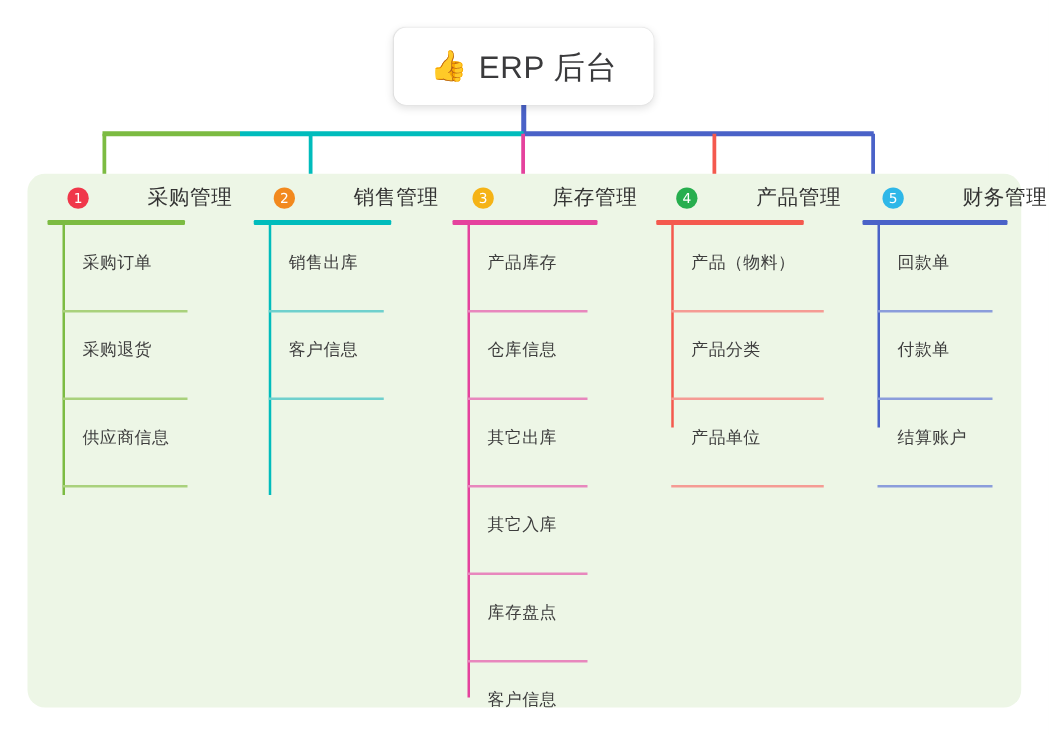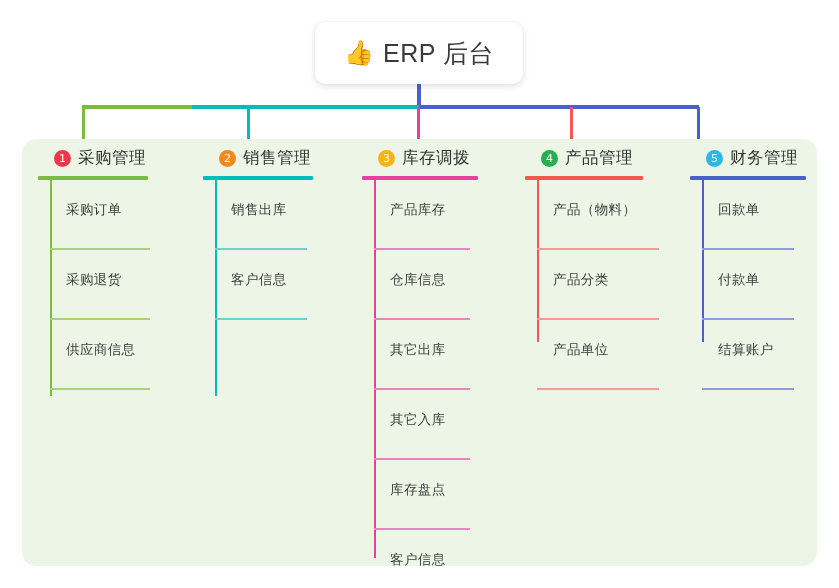--- a/index.html
+++ b/index.html
@@ -97,20 +97,21 @@
     line-height: 17px;
     text-align: center;
     margin-right: 7px;
     flex: 0 0 auto;
     font-family: "DejaVu Sans", sans-serif;
   }
   .col-title {
     font-size: 16.5px;
     color: #333333;
     letter-spacing: 0.5px;
+    margin-left: 40px;
   }
   .head-bar {
     height: 4px;
     margin-top: 6px;
     border-radius: 1px;
   }
   .items {
     position: relative;
     margin-top: 0;
   }
@@ -200,21 +201,21 @@
         </div>
         <div class="item">
           <span class="item-label">客户信息</span>
           <div class="item-rule" style="background: rgb(111, 208, 205); width: 92px;"></div>
         </div>
       </div>
     </div>
     <div class="column" style="left: 362px;">
       <div class="col-head">
         <span class="badge" style="background: rgb(245, 179, 22);">3</span>
-        <span class="col-title">库存调拨</span>
+        <span class="col-title">库存管理</span>
       </div>
       <div class="head-bar" style="background: rgb(229, 66, 157); width: 116px;"></div>
       <div class="items">
         <div class="spine" style="background: rgb(229, 66, 157); height: 378px;"></div>
         <div class="item">
           <span class="item-label">产品库存</span>
           <div class="item-rule" style="background: rgb(232, 135, 189); width: 96px;"></div>
         </div>
         <div class="item">
           <span class="item-label">仓库信息</span>

